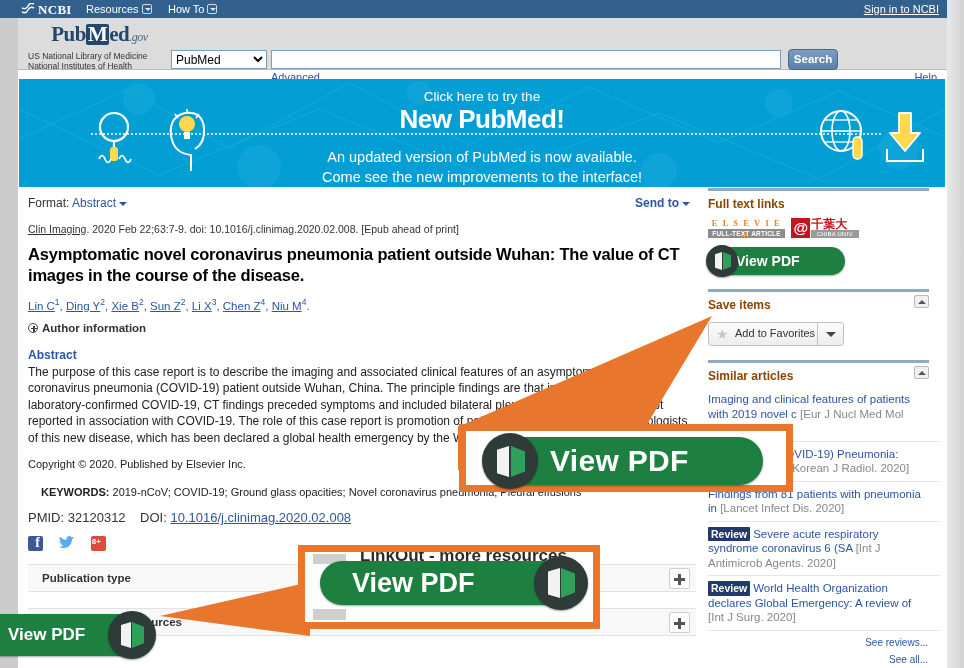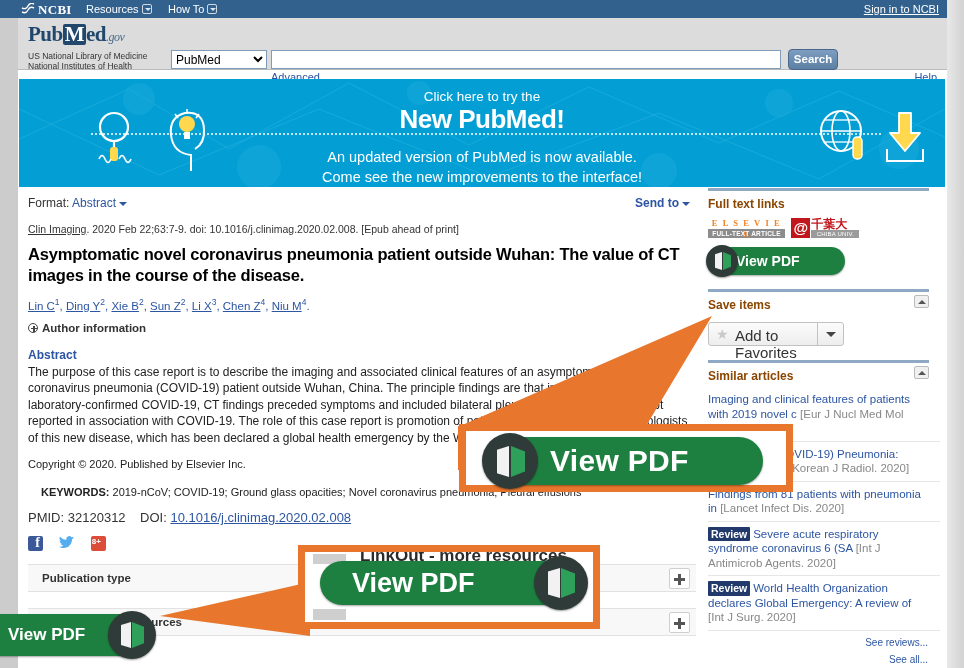--- a/index.html
+++ b/index.html
@@ -69,21 +69,21 @@
   #pm-header {
     position:absolute; left:0; top:18px;
     width: 929px; height: 52px;
     background: #dcdcdc;
     border-bottom: 1px solid #b9b9b9;
   }
   #pm-logo { position:absolute; left: 10px; top: 6px; }
   .pm-word {
     font-family:"Liberation Serif", serif;
     font-size: 21px; font-weight: bold; color:#21486c;
-    letter-spacing:-0.5px; line-height: 21px;
+    letter-spacing:-0.5px; line-height: 21px; text-align: right;
   }
   .pm-word .pm-m {
     display:inline-block; background:#21486c; color:#fff;
     padding: 0 2px; border-radius: 2px; position: relative;
   }
   .pm-word .gov { font-size:12px; font-style:italic; color:#4a6b8c; font-weight:normal;}
   .pm-sub {
     font-size: 8.5px; color:#333; line-height: 10px; margin-top:3px;
     font-family:"Liberation Sans", sans-serif;
   }
@@ -312,21 +312,21 @@
   .fav-btn {
     margin-top: 10px; width: 136px; height: 24px;
     border: 1px solid #c2c2c2; border-radius: 3px;
     background: linear-gradient(#fcfcfc,#ededed);
     position:relative; cursor:pointer;
   }
   .fav-btn .star {
     position:absolute; left:7px; top:4px; color:#c9c9c9; font-size:14px; line-height:14px;
   }
   .fav-btn .ftxt {
-    position:absolute; left:26px; top:4px; font-size:15px; color:#333;
+    position:absolute; left:26px; top:4px; font-size:11px; color:#333;
   }
   .fav-btn .split {
     position:absolute; right:0; top:-1px; width:26px; height:24px;
     border-left:1px solid #c2c2c2;
   }
   .fav-btn .split::after {
     content:""; position:absolute; left:8px; top:10px;
     border-left:5px solid transparent; border-right:5px solid transparent;
     border-top:5px solid #444;
   }

